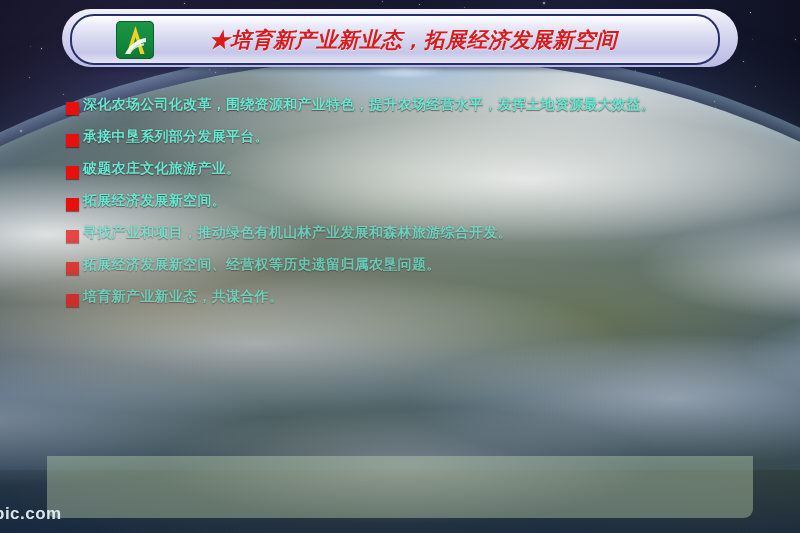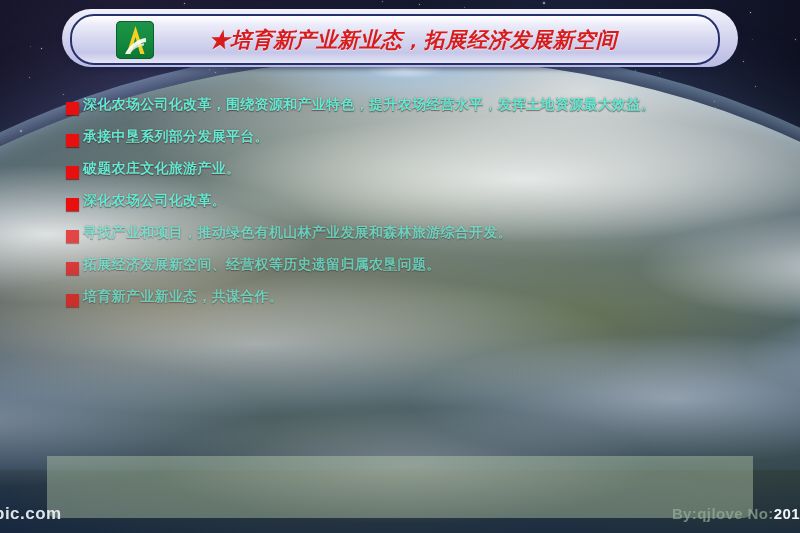--- a/index.html
+++ b/index.html
@@ -283,21 +283,21 @@
       <span class="tx">承接中垦系列部分发展平台。</span>
     </div>
 
     <div class="bullet">
       <span class="sq"></span>
       <span class="tx">破题农庄文化旅游产业。</span>
     </div>
 
     <div class="bullet">
       <span class="sq"></span>
-      <span class="tx">深化农场公司化改革。</span>
+      <span class="tx">拓展经济发展新空间。</span>
     </div>
 
     <div class="bullet faded">
       <span class="sq"></span>
       <span class="tx">寻找产业和项目，推动绿色有机山林产业发展和森林旅游综合开发。</span>
     </div>
 
     <div class="bullet faded">
       <span class="sq"></span>
       <span class="tx">拓展经济发展新空间、经营权等历史遗留归属农垦问题。</span>
@@ -307,17 +307,14 @@
       <span class="sq"></span>
       <span class="tx">培育新产业新业态，共谋合作。</span>
     </div>
 
 
 
   </div>
 
   <div class="wm-panel"></div>
   <div class="wm-left">pic.com</div>
-  <div class="wm-right">
-    <span class="dim">By:qjlove No:</span><span class="bright">201</span>
-  </div>
 
 </div>
 
 </body></html>

